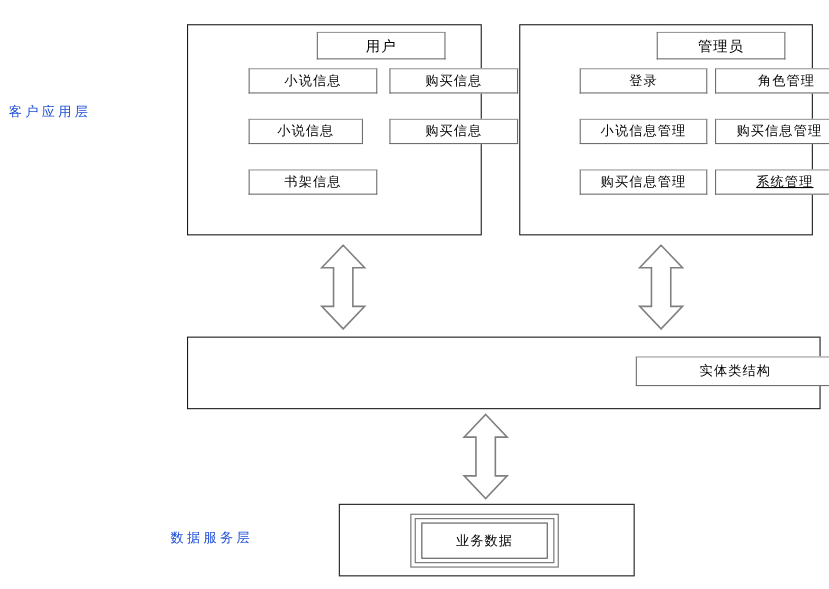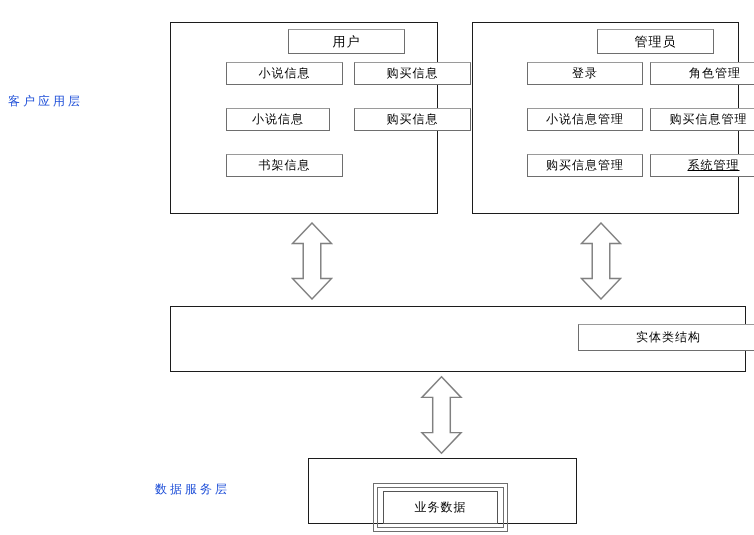--- a/index.html
+++ b/index.html
@@ -110,20 +110,20 @@
 
   <div class="panel" style="left:170px; top:306px; width:574px; height:64px;">
     <div class="box" style="left:363px; top:17px; width:181px; height:27px;">实体类结构</div>
   </div>
 
   <svg class="arrow" style="left:418px; top:373px;" width="47" height="84" viewBox="0 0 48 80">
     <polygon points="24,1 44,22 33,22 33,58 44,58 24,79 4,58 15,58 15,22 4,22" fill="#ffffff" stroke="#808080" stroke-width="1.5"></polygon>
   </svg>
 
   <div class="panel" style="left:308px; top:458px; width:267px; height:64px;">
-    <div class="nest-outer" style="left:64px; top:24px; width:135px; height:49px;">
+    <div class="nest-outer" style="left:64px; top:8px; width:135px; height:49px;">
       <div class="nest-mid">
         <div class="nest-inner">业务数据</div>
       </div>
     </div>
   </div>
 
 </div>
 
 </body></html>

